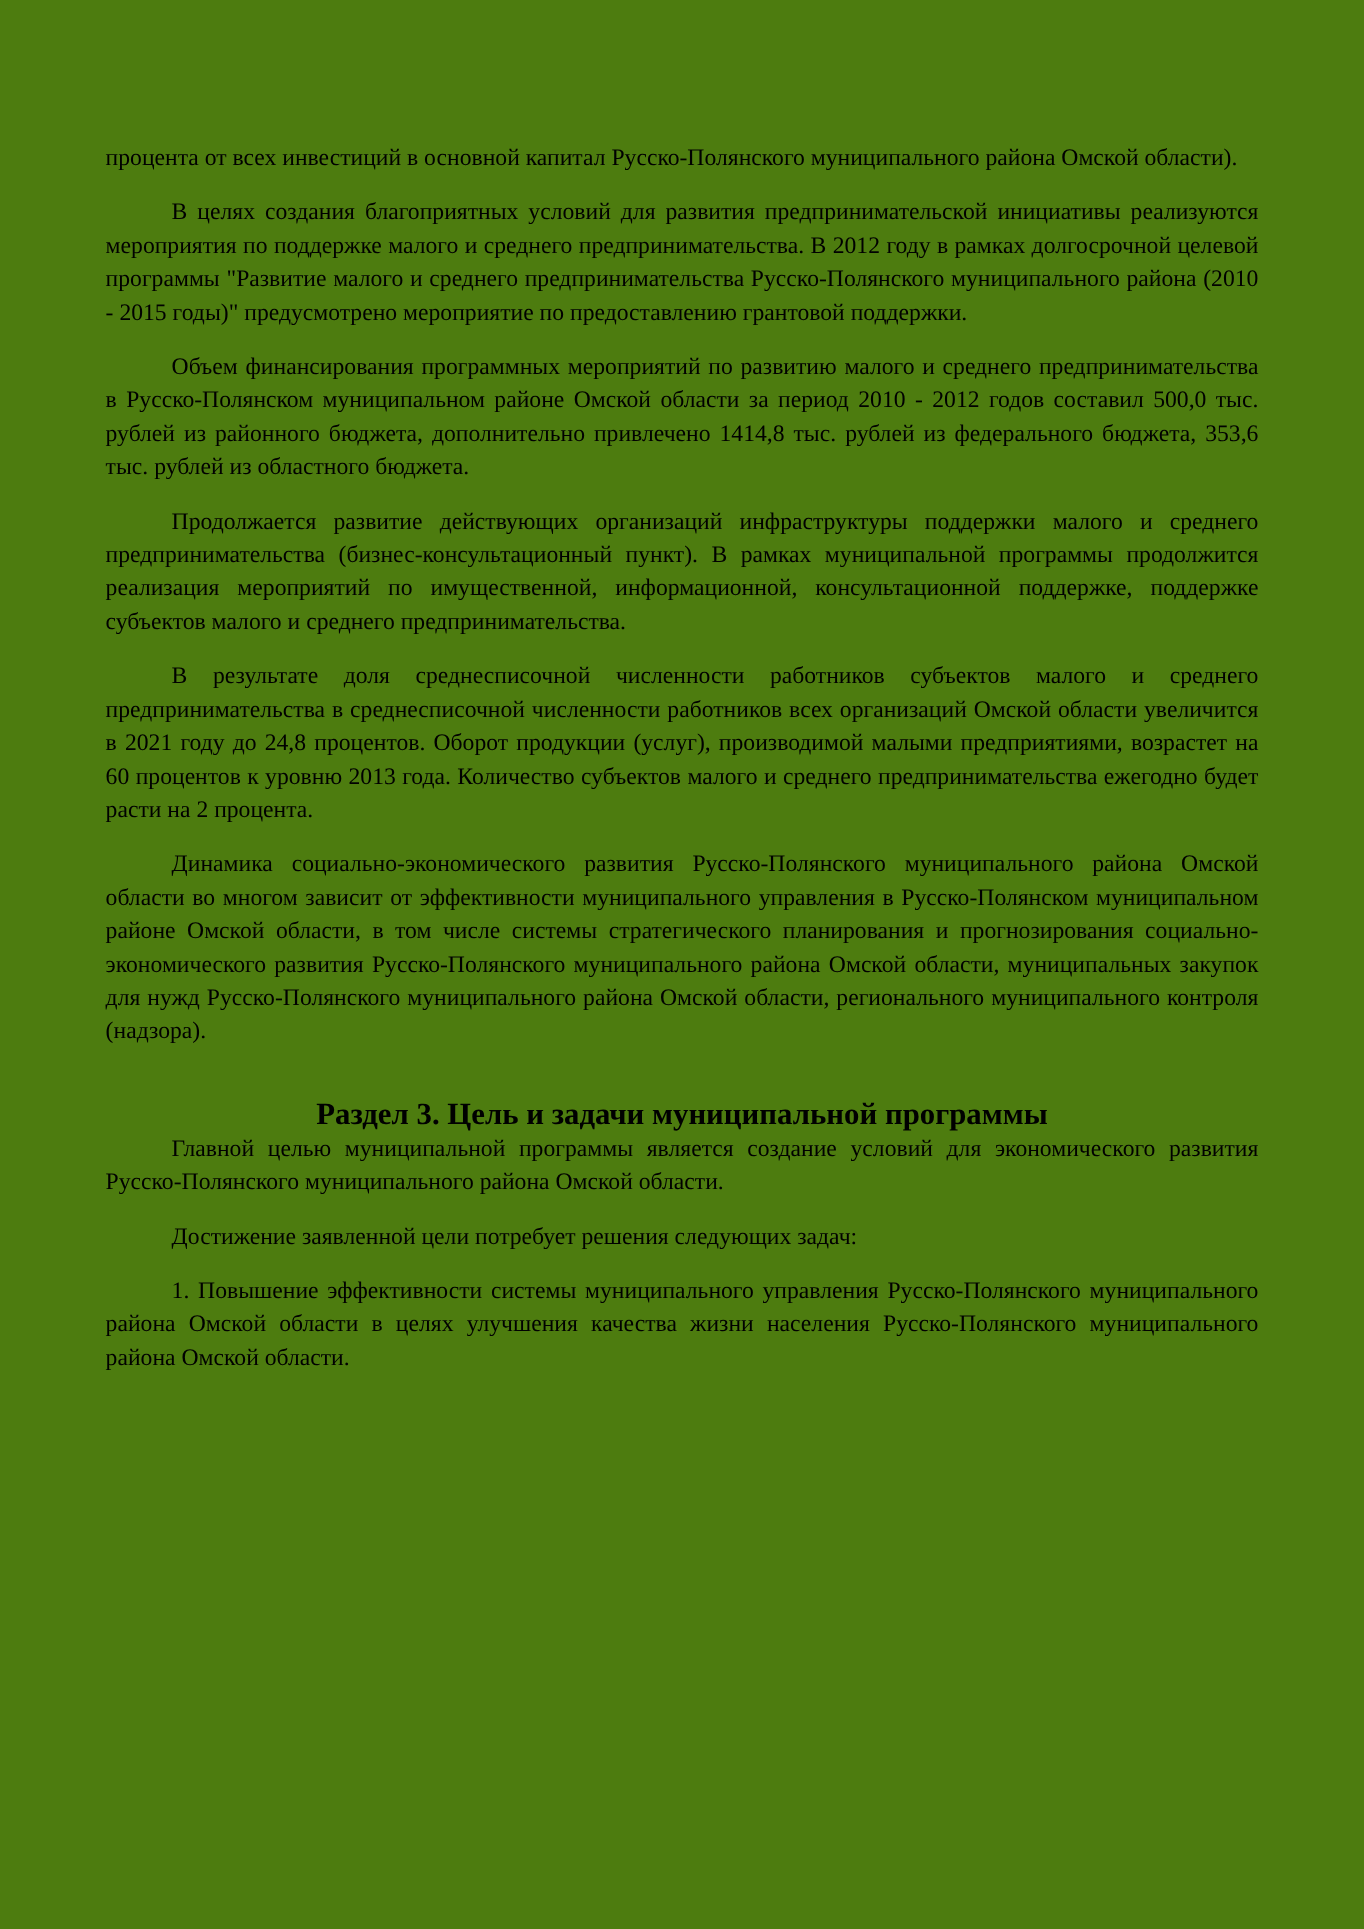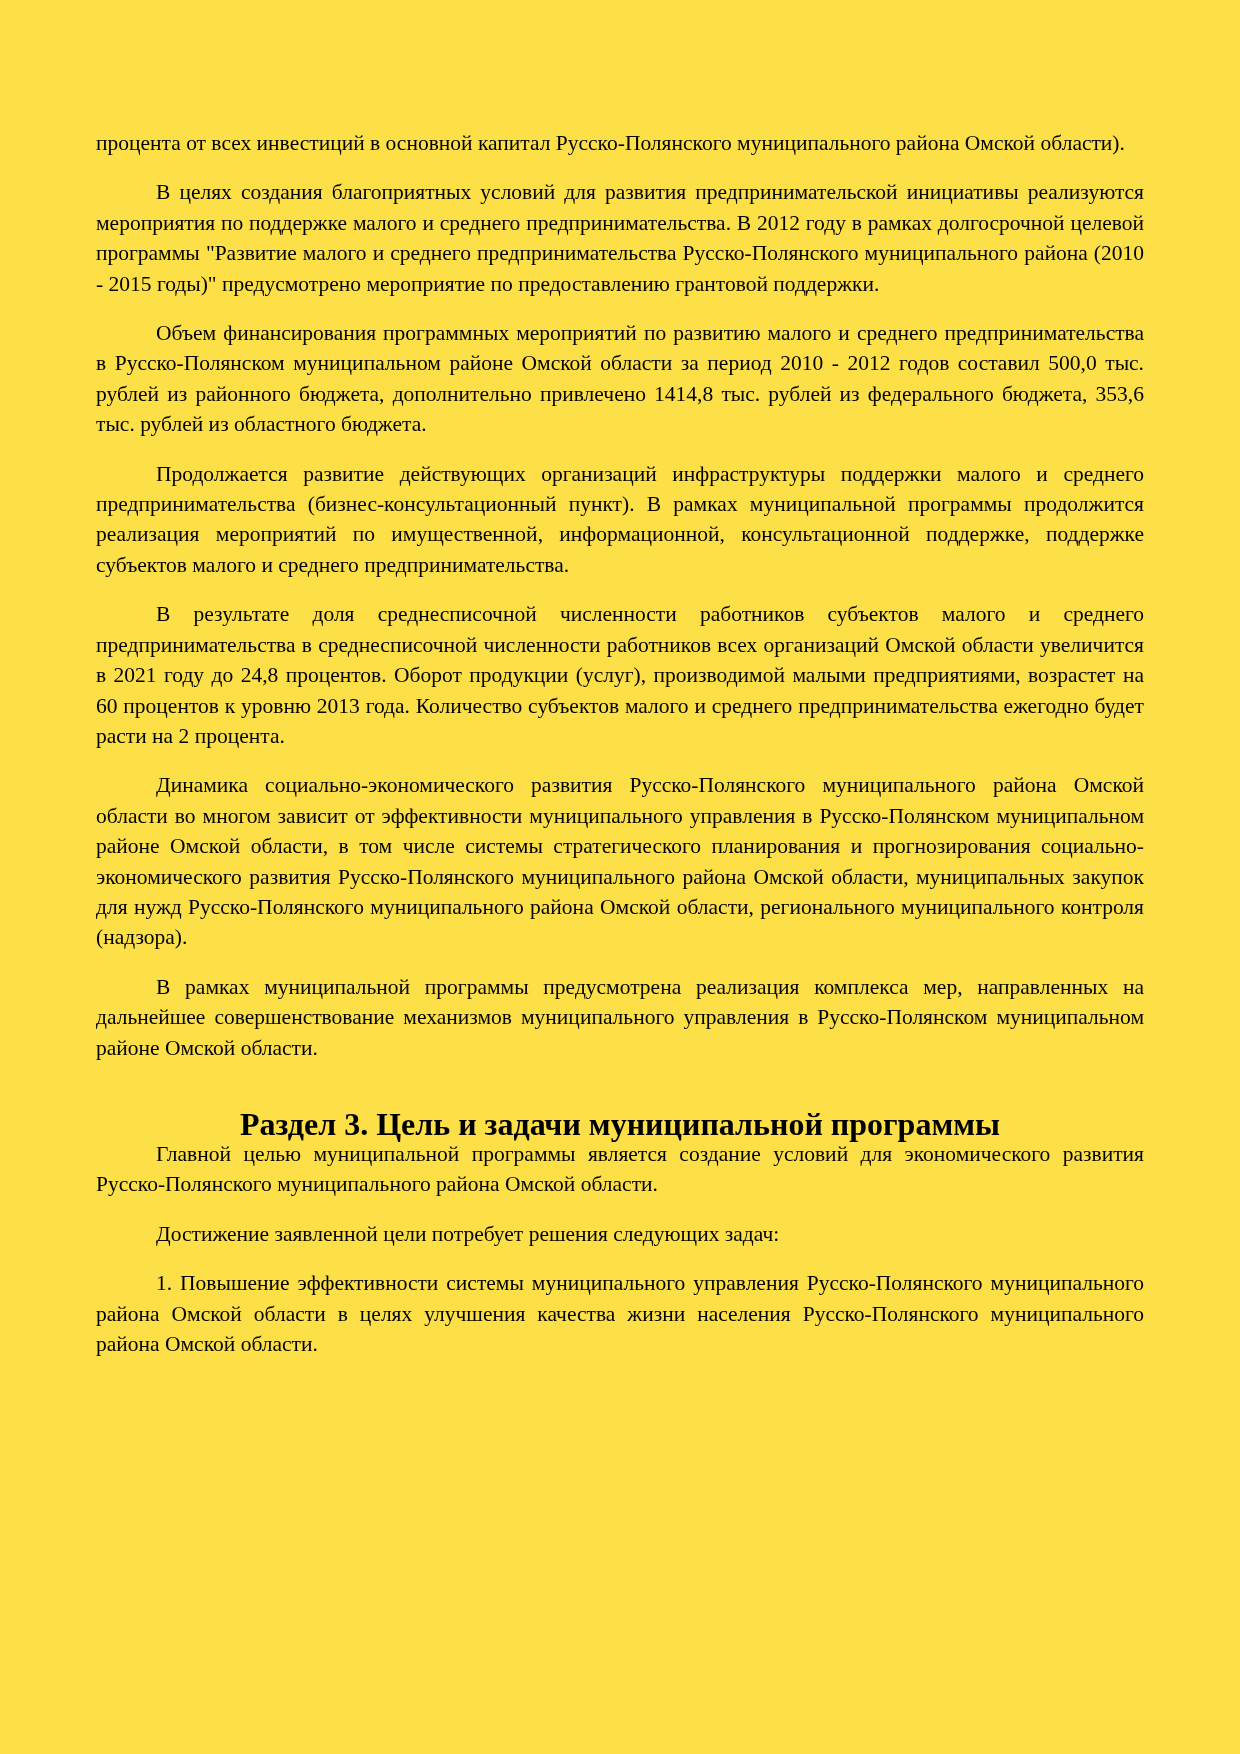--- a/index.html
+++ b/index.html
@@ -5,21 +5,21 @@
   html, body {
     margin: 0;
     padding: 0;
     background: #ffffff;
   }
   .page {
     position: relative;
     width: 1240px;
     height: 1754px;
     margin: 0 auto;
-    background: #fde047;
+    background: #4d7c0f;
     box-sizing: border-box;
     padding: 128px 96px 0 96px;
     font-family: "Liberation Serif", "DejaVu Serif", serif;
     color: #000000;
     overflow: hidden;
   }
   .doc-body {
     width: 1048px;
   }
   p.para {
@@ -32,21 +32,21 @@
     hyphens: none;
   }
   p.para.noindent {
     text-indent: 0;
   }
   p.para.gap {
     margin-top: 19px;
   }
   h2.section-heading {
     margin: 46px 0 0 0;
-    font-size: 32px;
+    font-size: 28px;
     line-height: 30px;
     font-weight: bold;
     text-align: center;
     text-indent: 0;
   }
   .after-heading {
     margin-top: 34px;
   }
 </style>
 </head>
@@ -61,21 +61,20 @@
 
     <p class="para gap">Объем финансирования программных мероприятий по развитию малого и среднего предпринимательства в Русско-Полянском муниципальном районе Омской области за период 2010 - 2012 годов составил 500,0 тыс. рублей из районного бюджета, дополнительно привлечено 1414,8 тыс. рублей из федерального бюджета, 353,6 тыс. рублей из областного бюджета.</p>
 
     <p class="para gap">Продолжается развитие действующих организаций инфраструктуры поддержки малого и среднего предпринимательства (бизнес-консультационный пункт). В рамках муниципальной программы продолжится реализация мероприятий по имущественной, информационной, консультационной поддержке, поддержке субъектов малого и среднего предпринимательства.</p>
 
     <p class="para gap">В результате доля среднесписочной численности работников субъектов малого и среднего предпринимательства в среднесписочной численности работников всех организаций Омской области увеличится в 2021 году до 24,8 процентов. Оборот продукции (услуг), производимой малыми предприятиями, возрастет на 60 процентов к уровню 2013 года. Количество субъектов малого и среднего предпринимательства ежегодно будет расти на 2 процента.</p>
 
 
     <p class="para gap">Динамика социально-экономического развития Русско-Полянского муниципального района Омской области во многом зависит от эффективности муниципального управления в Русско-Полянском муниципальном районе Омской области, в том числе системы стратегического планирования и прогнозирования социально-экономического развития Русско-Полянского муниципального района Омской области, муниципальных закупок для нужд Русско-Полянского муниципального района Омской области, регионального муниципального контроля (надзора).</p>
 
-    <p class="para gap">В рамках муниципальной программы предусмотрена реализация комплекса мер, направленных на дальнейшее совершенствование механизмов муниципального управления в Русско-Полянском муниципальном районе Омской области.</p>
 
     <h2 class="section-heading">Раздел 3. Цель и задачи муниципальной программы</h2>
 
     <p class="para after-heading">Главной целью муниципальной программы является создание условий для экономического развития Русско-Полянского муниципального района Омской области.</p>
 
     <p class="para gap">Достижение заявленной цели потребует решения следующих задач:</p>
 
     <p class="para gap">1. Повышение эффективности системы муниципального управления Русско-Полянского муниципального района Омской области в целях улучшения качества жизни населения Русско-Полянского муниципального района Омской области.</p>
 
 

